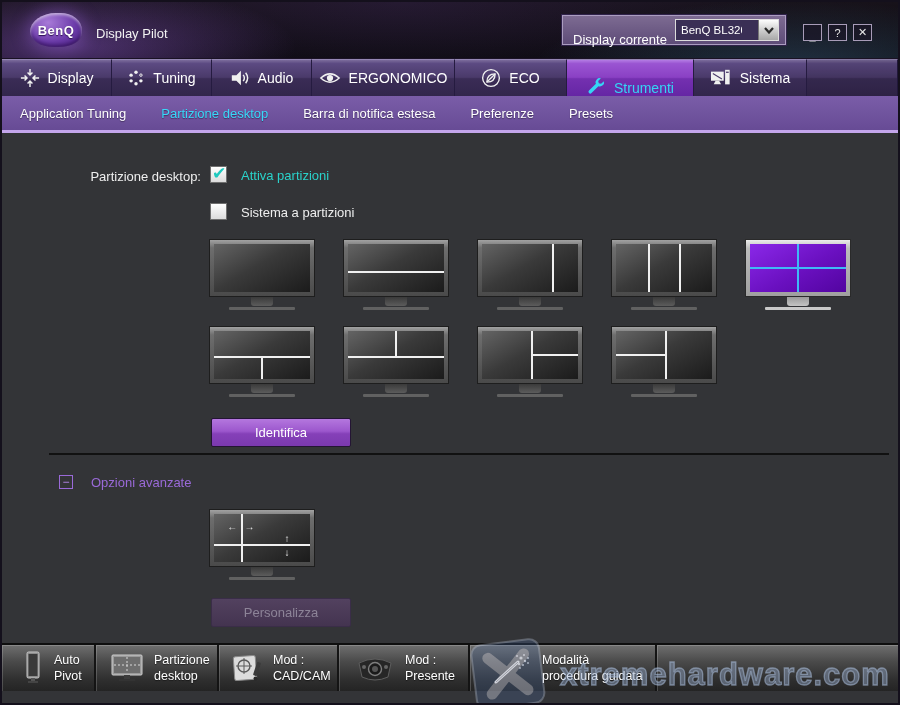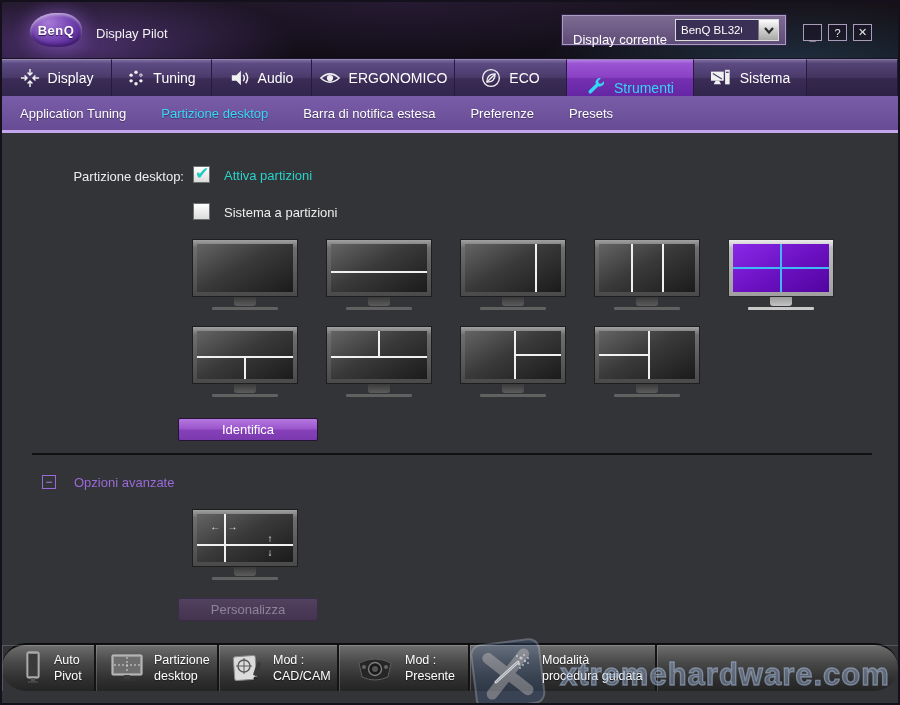--- a/index.html
+++ b/index.html
@@ -46,21 +46,21 @@
     background:linear-gradient(180deg,#b47ce4 0%,#9a55d2 10%,#8a40c4 48%,#7430b0 52%,#6526a4 100%);align-items:flex-end; }
   .tab svg{ display:block; }
 
   
   .subtabbar{ height:37px; background:linear-gradient(180deg,#7a5da8,#674b95);
     border-bottom:3px solid #c4a6ec; display:flex; align-items:center; gap:35px; padding-left:18px; }
   .subtab{ color:#fff; font-size:13px; cursor:pointer; white-space:nowrap; text-shadow:0 1px 1px rgba(0,0,0,.4); }
   .subtab.active{ color:#38d8f8; }
 
   
-  .content{ position:relative; height:510px; background:#333437; color:#eee; font-size:13px; }
+  .content{ position:relative; height:510px; background:#333437; color:#eee; font-size:13px;margin-left:17px; }
   .section-label{ position:absolute; left:40px; top:36px; width:142px; text-align:right; }
   .cbx{ position:absolute; width:17px; height:17px; background:linear-gradient(#ffffff,#dcdcdc);
     border:1px solid #6f6f6f; cursor:pointer; }
   .cbx .chk{ position:absolute; left:1px; top:-4px; color:#1ec9bf; font-size:17px; font-weight:bold; }
   .cbx-label{ position:absolute; cursor:pointer; }
   .cbx-label.teal{ color:#2ad2ca; }
 
   .mon-row{ position:absolute; display:flex; gap:28px; }
   #row1{ left:190px; top:106px; } #row2{ left:190px; top:193px; }
   .custom-slot{ position:absolute; left:190px; top:376px; }
@@ -75,35 +75,35 @@
   .pline{ position:absolute; background:#f0f0f0; }
   .pline.h{ height:2px; margin-top:-1px; } .pline.v{ width:2px; margin-left:-1px; }
   .monitor.selected .pline{ background:#3fb9f6; }
   .stand{ width:22px; height:9px; margin:0 auto; background:linear-gradient(180deg,#3a3a3a,#5c5c5c);
     border-radius:0 0 3px 3px; }
   .mbase{ width:66px; height:3px; margin:1px auto 0; background:#616161; border-radius:1px; }
   .monitor.selected .stand{ background:linear-gradient(180deg,#9a9a9a,#c4c4c4); }
   .monitor.selected .mbase{ background:#c9c9c9; }
   .arrow{ position:absolute; color:#ececec; font-size:10px; transform:translate(-50%,-50%); }
 
-  .btn{ position:absolute; left:176px; width:140px; height:23px; font-size:13px;
+  .btn{ position:absolute; left:192px; width:140px; height:29px; font-size:13px;
     font-family:"Liberation Sans","DejaVu Sans",sans-serif; border-radius:2px; cursor:pointer; }
   .btn-identify{ top:285px; color:#fff; border:1px solid #241534;
     background:linear-gradient(180deg,#b477de,#9c57cd 45%,#8540b8 55%,#7b39af); }
   .btn-custom{ top:465px; color:#8d8498; border:1px solid #3a2d48;
     background:linear-gradient(180deg,#52415f,#443450); }
 
   .divider{ position:absolute; left:30px; top:320px; width:840px; height:2px; background:#111; }
   .minus-box{ position:absolute; left:40px; top:342px; width:14px; height:14px; border:1px solid #9a6ad8;
     color:#b586ea; font-size:12px; line-height:12px; text-align:center; cursor:pointer; background:transparent; }
   .adv-label{ position:absolute; left:72px; top:342px; color:#9a6ad8; }
 
   
   .toolbar{ position:relative; height:48px; border-top:2px solid #0e0e0e;
-    background:linear-gradient(180deg,#6f6f6f 0%,#4b4b4b 35%,#2f2f2f 75%,#242424);border-radius:25px; }
+    background:linear-gradient(180deg,#6f6f6f 0%,#4b4b4b 35%,#2f2f2f 75%,#242424); }
   .tb-seg{ position:absolute; top:0; height:100%; display:flex; align-items:center; cursor:pointer;
     border-right:2px solid #141414; box-shadow:inset 1px 1px 0 rgba(255,255,255,.18); }
   .tb-label{ color:#fff; font-size:12.5px; line-height:1.3; text-shadow:0 1px 1px rgba(0,0,0,.5); }
   .tb-icon{ flex:none; margin-right:10px; }
 
   .watermark{ position:absolute; left:458px; top:-10px; height:80px; display:flex; align-items:center;
     pointer-events:none; z-index:5; }
   .wm-text{ font-size:31px; font-weight:bold; letter-spacing:1px; margin-left:4px;
     color:rgba(130,150,190,.14); -webkit-text-stroke:1.3px rgba(175,195,225,.5);
     text-shadow:0 0 1px rgba(160,180,210,.35); white-space:nowrap; }

